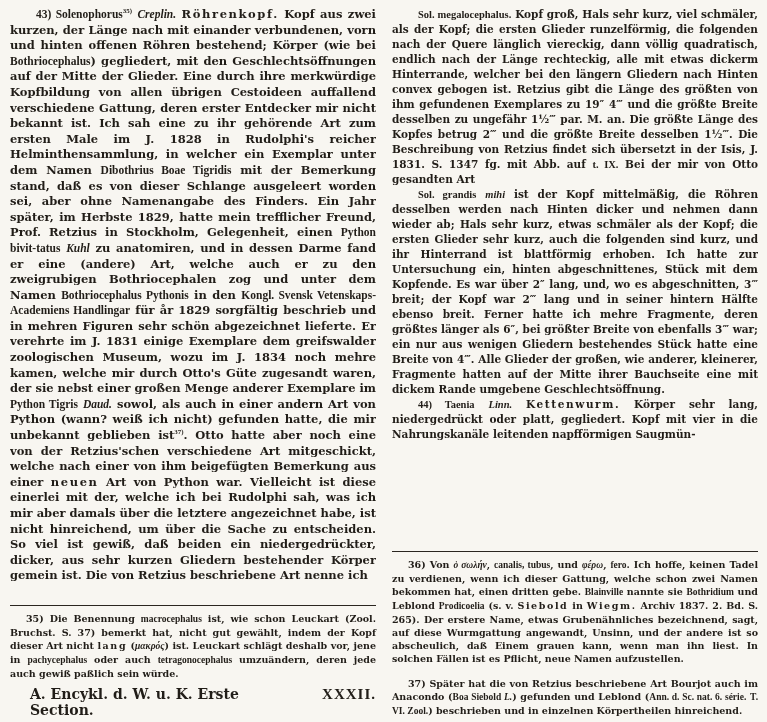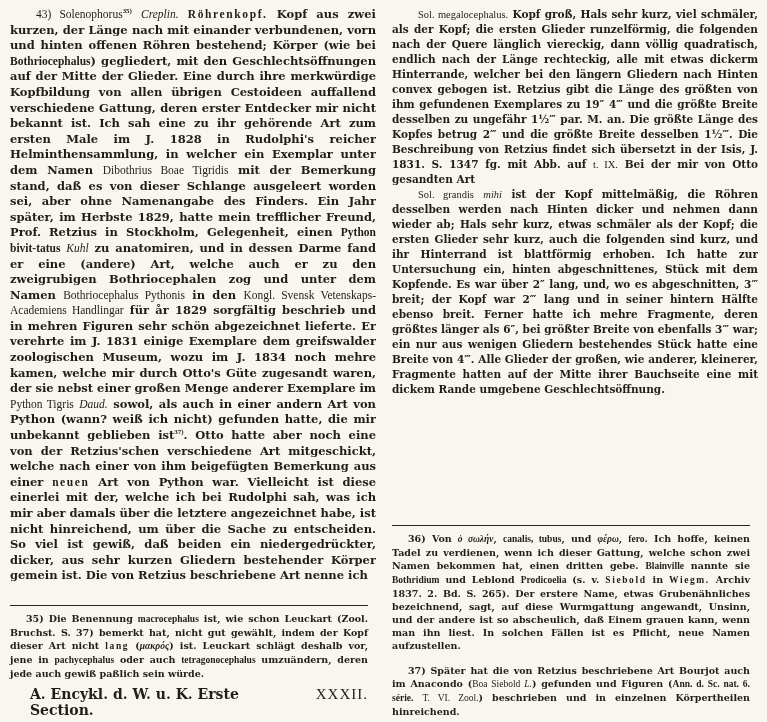--- a/index.html
+++ b/index.html
@@ -10,41 +10,41 @@
   }
   .col{position:absolute;top:7px;bottom:4px;}
   .col-left{left:10px;width:366px;}
   .col-right{left:392px;width:366px;}
   .body-text{
     position:absolute;top:0;left:0;right:0;overflow:hidden;
     font-weight:700;text-align:justify;
   }
   .col-left .body-text{font-size:11.5px;line-height:15.6px;max-height:596px;}
   .col-right .body-text{font-size:10.5px;line-height:15px;max-height:486px;}
-  .footer{position:absolute;bottom:0;left:0;right:8px;}
+  .footer{position:absolute;bottom:0;left:0;right:0;}
   .fn-rule{border:0;border-top:1.6px solid #2b2620;margin:0 0 6px 0;width:100%;}
   p{margin:0;text-indent:26px;}
   .footnote{
     font-size:9.5px;line-height:13px;font-weight:700;
     text-align:justify;text-indent:16px;margin:0;
   }
   .fn-gap{height:12px;}
   .signature-line{
     display:flex;align-items:baseline;margin-top:6px;padding-left:20px;
   }
   .signature-text{font-size:14px;font-weight:700;}
   .volume-number{
-    font-family:"Liberation Serif",serif;font-weight:400;font-size:15px;
+    font-family:"Liberation Serif",serif;font-weight:700;font-size:15px;
     margin-left:22px;letter-spacing:1px;
   }
   
   .la{font-family:"Liberation Serif",serif;font-weight:700;}
-  .b{font-weight:400;}
+  .b{font-weight:700;}
   .i{font-style:italic;}
-  .ls{letter-spacing:1.6px;font-family:Liberation Serif, serif;}
+  .ls{letter-spacing:1.6px;}
   .sup{vertical-align:super;font-size:0.6em;letter-spacing:0;line-height:0;}
 </style>
 </head>
 <body>
 
 <div id="page" style="background: rgb(248, 246, 241); color: rgb(33, 29, 24);">
 
   <div class="col col-left">
     <div class="body-text">
       <p><span class="b la">43) </span><span class="b la">Solenophorus</span><span class="sup la">35)</span><span> </span><span class="b i la">Creplin.</span><span> </span><span class="ls">Röhrenkopf.</span><span> Kopf aus zwei kurzen, der Länge nach mit einander verbundenen, vorn und hinten offenen Röhren bestehend; Körper (wie bei </span><span class="la">Bothriocephalus</span><span>) gegliedert, mit den Geschlechtsöffnungen auf der Mitte der Glieder. Eine durch ihre merkwürdige Kopfbildung von allen übrigen Cestoideen auffallend verschiedene Gattung, deren erster Entdecker mir nicht bekannt ist. Ich sah eine zu ihr gehörende Art zum ersten Male im J. 1828 in Rudolphi's reicher Helminthensammlung, in welcher ein Exemplar unter dem Namen </span><span class="b la">Dibothrius Boae Tigridis</span><span> mit der Bemerkung stand, daß es von dieser Schlange ausgeleert worden sei, aber ohne Namenangabe des Finders. Ein Jahr später, im Herbste 1829, hatte mein trefflicher Freund, Prof. Retzius in Stockholm, Gelegenheit, einen </span><span class="la">Python bivit-tatus</span><span> </span><span class="b i la">Kuhl</span><span> zu anatomiren, und in dessen Darme fand er eine (andere) Art, welche auch er zu den zweigrubigen Bothriocephalen zog und unter dem Namen </span><span class="b la">Bothriocephalus Pythonis</span><span> in den </span><span class="b la">Kongl. Svensk Vetenskaps-Academiens Handlingar</span><span> für år 1829 sorgfältig beschrieb und in mehren Figuren sehr schön abgezeichnet lieferte. Er verehrte im J. 1831 einige Exemplare dem greifswalder zoologischen Museum, wozu im J. 1834 noch mehre kamen, welche mir durch Otto's Güte zugesandt waren, der sie nebst einer großen Menge anderer Exemplare im </span><span class="b la">Python Tigris</span><span> </span><span class="b i la">Daud.</span><span> sowol, als auch in einer andern Art von Python (wann? weiß ich nicht) gefunden hatte, die mir unbekannt geblieben ist</span><span class="sup la">37)</span><span>. Otto hatte aber noch eine von der Retzius'schen verschiedene Art mitgeschickt, welche nach einer von ihm beigefügten Bemerkung aus einer </span><span class="ls">neuen</span><span> Art von Python war. Vielleicht ist diese einerlei mit der, welche ich bei Rudolphi sah, was ich mir aber damals über die letztere angezeichnet habe, ist nicht hinreichend, um über die Sache zu entscheiden. So viel ist gewiß, daß beiden ein niedergedrückter, dicker, aus sehr kurzen Gliedern bestehender Körper gemein ist. Die von Retzius beschriebene Art nenne ich</span></p>
@@ -56,22 +56,23 @@
         <span class="signature-text">A. Encykl. d. W. u. K. Erste Section.</span>
         <span class="volume-number">XXXII.</span>
       </div>
     </div>
   </div>
 
   <div class="col col-right">
     <div class="body-text">
       <p><span class="b la">Sol. megalocephalus.</span><span> Kopf groß, Hals sehr kurz, viel schmäler, als der Kopf; die ersten Glieder runzelförmig, die folgenden nach der Quere länglich viereckig, dann völlig quadratisch, endlich nach der Länge rechteckig, alle mit etwas dickerm Hinterrande, welcher bei den längern Gliedern nach Hinten convex gebogen ist. Retzius gibt die Länge des größten von ihm gefundenen Exemplares zu 19″ 4‴ und die größte Breite desselben zu ungefähr 1½‴ par. M. an. Die größte Länge des Kopfes betrug 2‴ und die größte Breite desselben 1½‴. Die Beschreibung von Retzius findet sich übersetzt in der Isis, J. 1831. S. 1347 fg. mit Abb. auf </span><span class="b la">t. IX.</span><span> Bei der mir von Otto gesandten Art</span></p>
       <p><span class="b la">Sol. grandis</span><span> </span><span class="b i la">mihi</span><span> ist der Kopf mittelmäßig, die Röhren desselben werden nach Hinten dicker und nehmen dann wieder ab; Hals sehr kurz, etwas schmäler als der Kopf; die ersten Glieder sehr kurz, auch die folgenden sind kurz, und ihr Hinterrand ist blattförmig erhoben. Ich hatte zur Untersuchung ein, hinten abgeschnittenes, Stück mit dem Kopfende. Es war über 2″ lang, und, wo es abgeschnitten, 3‴ breit; der Kopf war 2‴ lang und in seiner hintern Hälfte ebenso breit. Ferner hatte ich mehre Fragmente, deren größtes länger als 6″, bei größter Breite von ebenfalls 3‴ war; ein nur aus wenigen Gliedern bestehendes Stück hatte eine Breite von 4‴. Alle Glieder der großen, wie anderer, kleinerer, Fragmente hatten auf der Mitte ihrer Bauchseite eine mit dickem Rande umgebene Geschlechtsöffnung.</span></p>
+      <p><span class="b la">44) </span><span class="b la">Taenia</span><span> </span><span class="b i la">Linn.</span><span> </span><span class="ls">Kettenwurm.</span><span> Körper sehr lang, niedergedrückt oder platt, gegliedert. Kopf mit vier in die Nahrungskanäle leitenden napfförmigen Saugmün-</span></p>
     </div>
     <div class="footer">
       <hr class="fn-rule">
       <p class="footnote"><span>36) Von </span><span class="i la">ὁ σωλήν</span><span>, </span><span class="la">canalis, tubus</span><span>, und </span><span class="i la">φέρω</span><span>, </span><span class="la">fero</span><span>. Ich hoffe, keinen Tadel zu verdienen, wenn ich dieser Gattung, welche schon zwei Namen bekommen hat, einen dritten gebe. </span><span class="la">Blainville</span><span> nannte sie </span><span class="la">Bothridium</span><span> und Leblond </span><span class="la">Prodicoelia</span><span> (s. v. </span><span class="ls">Siebold</span><span> in </span><span class="ls">Wiegm.</span><span> Archiv 1837. 2. Bd. S. 265). Der erstere Name, etwas Grubenähnliches bezeichnend, sagt, auf diese Wurmgattung angewandt, Unsinn, und der andere ist so abscheulich, daß Einem grauen kann, wenn man ihn liest. In solchen Fällen ist es Pflicht, neue Namen aufzustellen.</span></p>
       <div class="fn-gap"></div>
-      <p class="footnote"><span>37) Später hat die von Retzius beschriebene Art Bourjot auch im Anacondo (</span><span class="b la">Boa Siebold</span><span class="b i la"> L.</span><span>) gefunden und Figuren (</span><span class="la">Ann. d. Sc. nat. 6. série.</span><span> </span><span class="b la">T. VI. Zool.</span><span>) beschrieben und in einzelnen Körpertheilen hinreichend.</span></p>
+      <p class="footnote"><span>37) Später hat die von Retzius beschriebene Art Bourjot auch im Anacondo (</span><span class="b la">Boa Siebold</span><span class="b i la"> L.</span><span>) gefunden und Leblond (</span><span class="la">Ann. d. Sc. nat. 6. série.</span><span> </span><span class="b la">T. VI. Zool.</span><span>) beschrieben und in einzelnen Körpertheilen hinreichend.</span></p>
     </div>
   </div>
 
 </div>
 
 </body></html>

